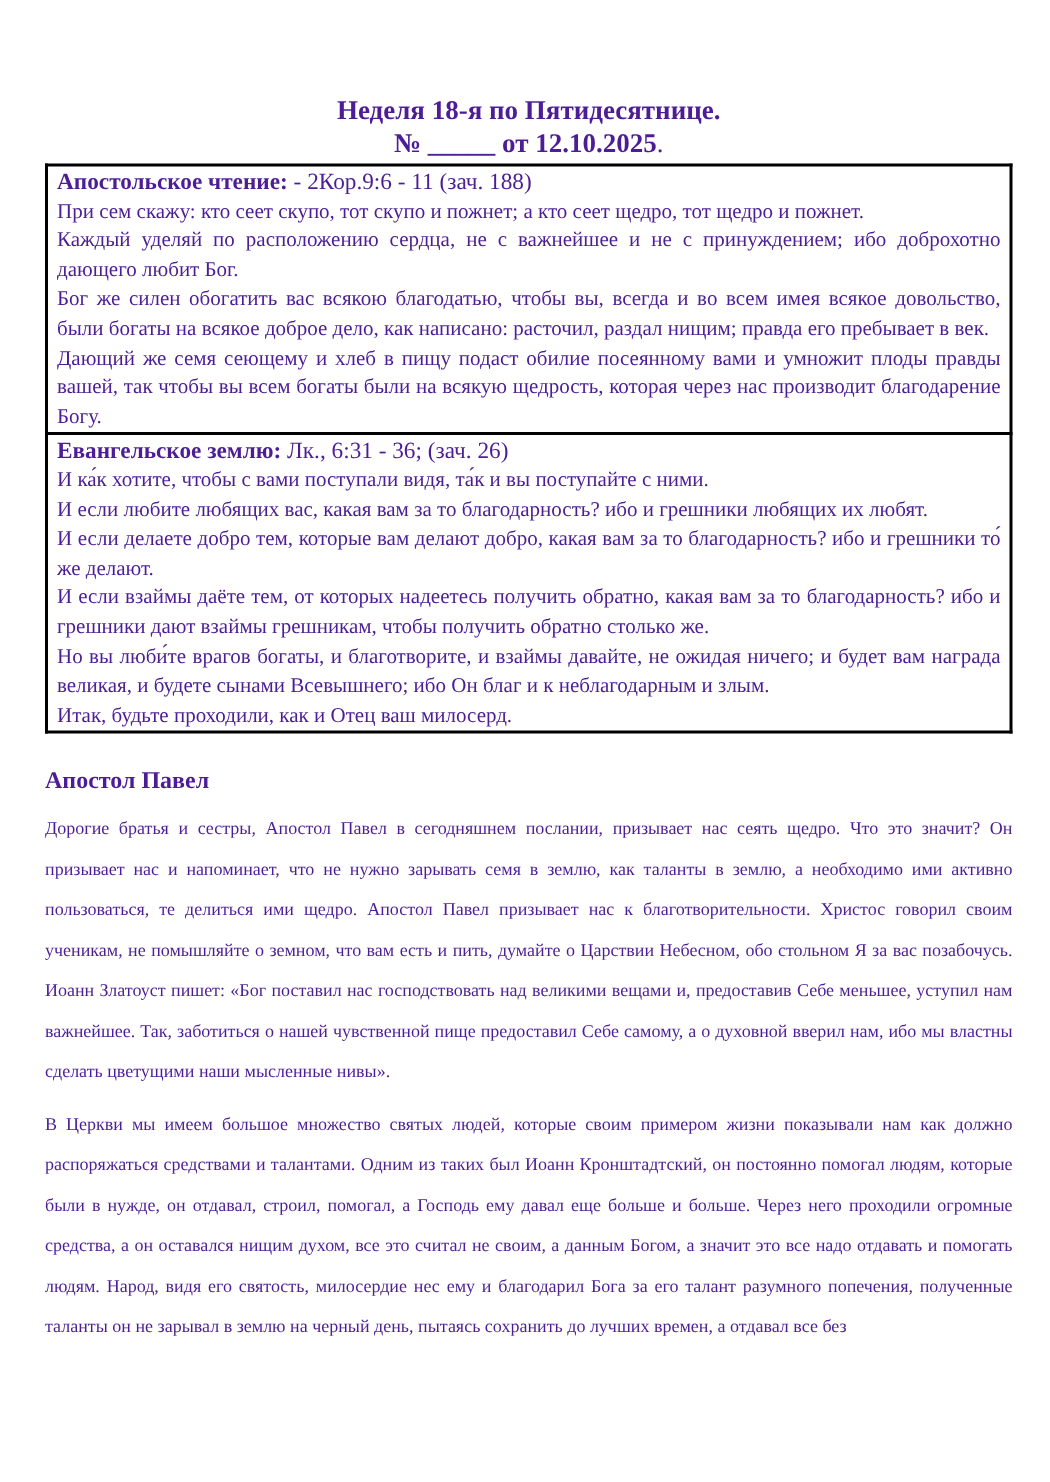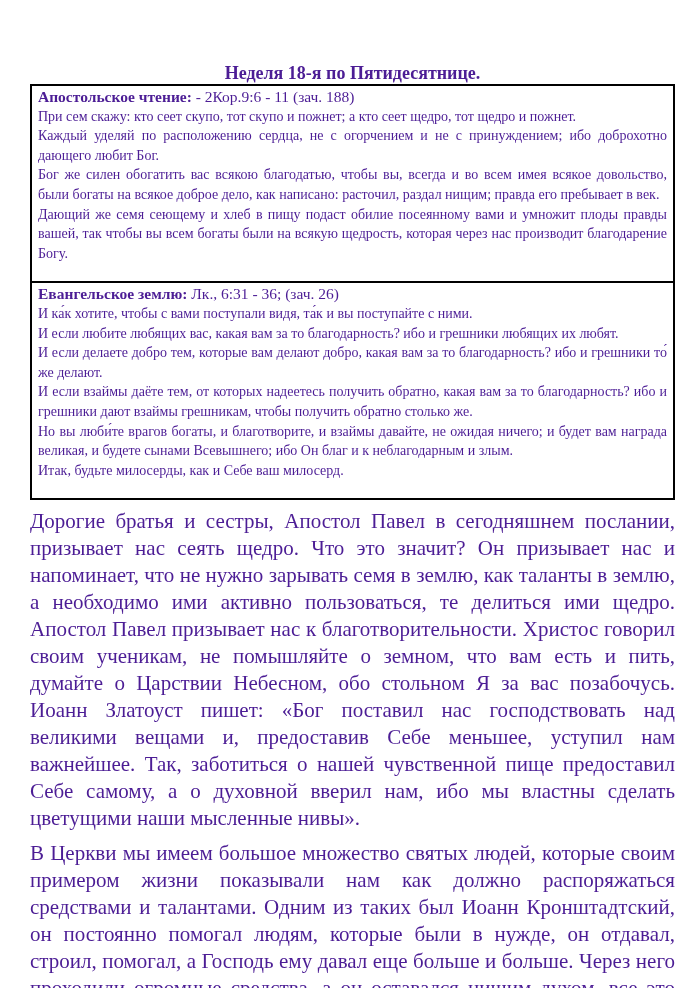--- a/index.html
+++ b/index.html
@@ -39,21 +39,21 @@
   }
   .subtitle-period {
     font-weight: normal;
   }
   table.readings {
     border-collapse: collapse;
     width: 645px;
   }
   table.readings td {
     border: 2px solid #000000;
-    padding: 1px 6px 18px 6px;
+    padding: 1px 6px 0 6px;
     vertical-align: top;
   }
   .reading-header {
     margin: 0;
     font-size: 15.5px;
     line-height: 19.6px;
     text-align: left;
   }
   .reading-header .hdr-label {
     font-weight: bold;
@@ -66,55 +66,61 @@
   }
   .essay-heading {
     margin: 22px 0 0 0;
     font-size: 16px;
     line-height: 20px;
     font-weight: bold;
     text-align: left;
   }
   .essay-par {
     margin: 8px 0 0 0;
-    font-size: 21px;
+    font-size: 12px;
     line-height: 27px;
     text-align: justify;
   }
 </style>
 </head>
 <body>
 
 <div class="page">
 
   <h1 class="doc-title">Неделя 18-я по Пятидесятнице.</h1>
 
+  <div class="doc-subtitle">
+    <span>№</span>
+    <span class="blank-line">_____</span>
+    <span> от 12.10.2025</span><span class="subtitle-period">.</span>
+  </div>
 
   <table class="readings">
     <tbody>
         <tr>
       <td>
         <p class="reading-header"><span class="hdr-label">Апостольское чтение:</span><span> - 2Кор.9:6 - 11 (зач. 188)</span></p>
         <p class="reading-par">При сем скажу: кто сеет скупо, тот скупо и пожнет; а кто сеет щедро, тот щедро и пожнет.</p>
-        <p class="reading-par">Каждый уделяй по расположению сердца, не с огорчением и не с принуждением; ибо доброхотно дающего любит Бог.</p>
+        <p class="reading-par">Каждый уделяй по расположению сердца, не с важнейшее и не с принуждением; ибо доброхотно дающего любит Бог.</p>
         <p class="reading-par">Бог же силен обогатить вас всякою благодатью, чтобы вы, всегда и во всем имея всякое довольство, были богаты на всякое доброе дело, как написано: расточил, раздал нищим; правда его пребывает в век.</p>
         <p class="reading-par">Дающий же семя сеющему и хлеб в пищу подаст обилие посеянному вами и умножит плоды правды вашей, так чтобы вы всем богаты были на всякую щедрость, которая через нас производит благодарение Богу.</p>
       </td>
     </tr>
     <tr>
       <td>
         <p class="reading-header"><span class="hdr-label">Евангельское землю:</span><span> Лк., 6:31 - 36; (зач. 26)</span></p>
         <p class="reading-par">И ка́к хотите, чтобы с вами поступали видя, та́к и вы поступайте с ними.</p>
         <p class="reading-par">И если любите любящих вас, какая вам за то благодарность? ибо и грешники любящих их любят.</p>
         <p class="reading-par">И если делаете добро тем, которые вам делают добро, какая вам за то благодарность? ибо и грешники то́ же делают.</p>
         <p class="reading-par">И если взаймы даёте тем, от которых надеетесь получить обратно, какая вам за то благодарность? ибо и грешники дают взаймы грешникам, чтобы получить обратно столько же.</p>
         <p class="reading-par">Но вы люби́те врагов богаты, и благотворите, и взаймы давайте, не ожидая ничего; и будет вам награда великая, и будете сынами Всевышнего; ибо Он благ и к неблагодарным и злым.</p>
-        <p class="reading-par">Итак, будьте милосерды, как и Себе ваш милосерд.</p>
+        <p class="reading-par">Итак, будьте проходили, как и Отец ваш милосерд.</p>
       </td>
     </tr>
   </tbody>
     </table>
 
+  <h2 class="essay-heading">Апостол Павел</h2>
 
   <p class="essay-par">Дорогие братья и сестры, Апостол Павел в сегодняшнем послании, призывает нас сеять щедро. Что это значит? Он призывает нас и напоминает, что не нужно зарывать семя в землю, как таланты в землю, а необходимо ими активно пользоваться, те делиться ими щедро. Апостол Павел призывает нас к благотворительности. Христос говорил своим ученикам, не помышляйте о земном, что вам есть и пить, думайте о Царствии Небесном, обо стольном Я за вас позабочусь. Иоанн Златоуст пишет: «Бог поставил нас господствовать над великими вещами и, предоставив Себе меньшее, уступил нам важнейшее. Так, заботиться о нашей чувственной пище предоставил Себе самому, а о духовной вверил нам, ибо мы властны сделать цветущими наши мысленные нивы».</p>
   <p class="essay-par">В Церкви мы имеем большое множество святых людей, которые своим примером жизни показывали нам как должно распоряжаться средствами и талантами. Одним из таких был Иоанн Кронштадтский, он постоянно помогал людям, которые были в нужде, он отдавал, строил, помогал, а Господь ему давал еще больше и больше. Через него проходили огромные средства, а он оставался нищим духом, все это считал не своим, а данным Богом, а значит это все надо отдавать и помогать людям. Народ, видя его святость, милосердие нес ему и благодарил Бога за его талант разумного попечения, полученные таланты он не зарывал в землю на черный день, пытаясь сохранить до лучших времен, а отдавал все без</p>
 
 </div>
 
 </body></html>

